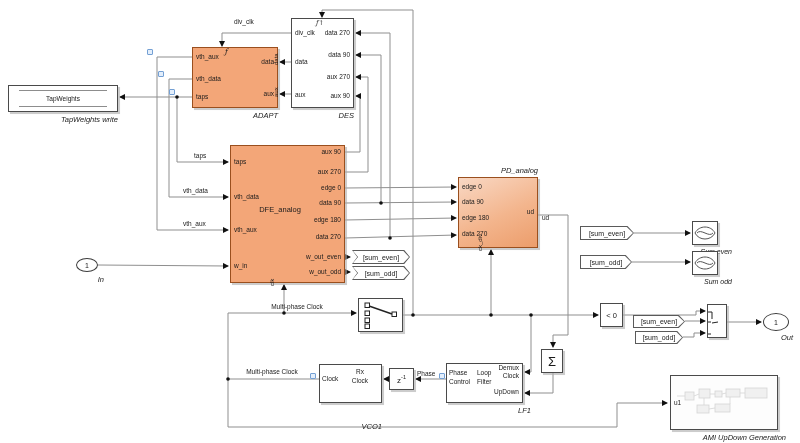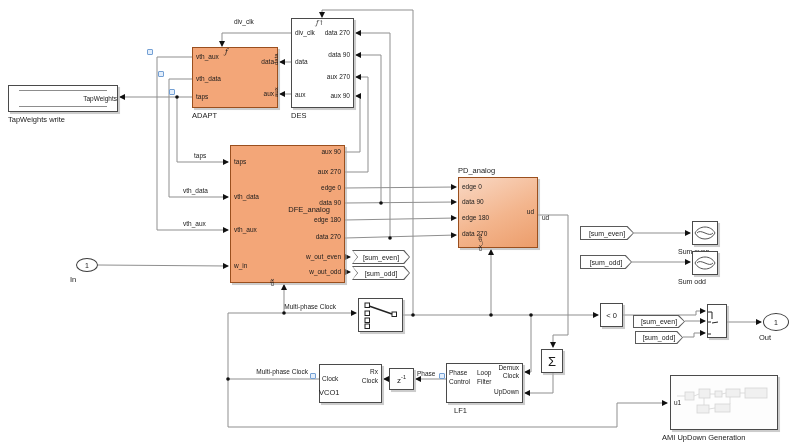--- a/index.html
+++ b/index.html
@@ -5,22 +5,22 @@
   html,body{margin:0;padding:0;background:#fff;}
   #canvas{position:relative;width:800px;height:443px;background:#fff;overflow:hidden;
           font-family:"Liberation Sans",sans-serif;color:#1a1a1a;}
   svg.layer{position:absolute;left:0;top:0;}
   .blk{position:absolute;background:#fff;border:1px solid #4a4a4a;box-sizing:border-box;
        box-shadow:1.5px 1.5px 0.5px rgba(170,170,170,.6);}
   .orange{background:#f3a678;border:1px solid #9a4f1e;}
   .grad{background:linear-gradient(155deg,#f9d8c4 0%,#f3b58d 55%,#ec9d6b 100%);border:1px solid #9a4f1e;}
   .p{position:absolute;font-size:6.5px;line-height:8px;white-space:nowrap;}
   .r{text-align:right;}
-  .c{text-align:right;}
-  .cap{position:absolute;font-size:7.5px;line-height:9px;text-align:left;white-space:nowrap;}
+  .c{text-align:center;}
+  .cap{position:absolute;font-size:7.5px;line-height:9px;text-align:right;white-space:nowrap;font-style:italic;}
   .ann{position:absolute;font-size:6.5px;line-height:8px;white-space:nowrap;color:#1a1a1a;}
   .rot{position:absolute;font-size:6px;line-height:7px;white-space:nowrap;
        transform:rotate(-90deg);transform-origin:left bottom;}
   .trig{position:absolute;font-size:7.5px;line-height:8px;font-family:"DejaVu Serif",serif;font-style:italic;}
   .oval{position:absolute;border:1.2px solid #3c3c3c;border-radius:50%;background:#fff;
         display:flex;align-items:center;justify-content:center;font-size:7px;box-sizing:border-box;}
   .tag{position:absolute;}
   .tag .outer{position:absolute;inset:0;background:#5a5a5a;}
   .tag .inner{position:absolute;inset:1px;background:#fff;display:flex;align-items:center;
               justify-content:center;font-size:7px;white-space:nowrap;}
@@ -227,21 +227,21 @@
       <path d="M2,11 C6,3 18,3 22,11 C18,19 6,19 2,11 Z" fill="none" stroke="#555" stroke-width="1"></path>
       <path d="M4,11 C8,6 16,16 20,11" fill="none" stroke="#555" stroke-width="1"></path>
     </svg>
   </div>
   <div class="cap" style="left:678px;top:277px;width:54px;font-size:7px;">Sum odd</div>
 
   <div class="blk" style="left:319px;top:364px;width:63px;height:39px;"></div>
   <span class="p" style="left:322px;top:375px;">Clock</span>
   <span class="p c" style="left:342px;top:368px;width:36px;">Rx</span>
   <span class="p c" style="left:342px;top:377px;width:36px;">Clock</span>
-  <div class="cap" style="left:319px;top:388px;width:63px;">VCO1</div>
+  <div class="cap" style="left:319px;top:422px;width:63px;">VCO1</div>
 
   <div class="blk" style="left:389px;top:368px;width:25px;height:22px;display:flex;align-items:center;justify-content:center;">
     <span style="font-size:8px;"><span>z</span><sup style="font-size:5.5px;">-1</sup></span>
   </div>
 
   <div class="blk" style="left:446px;top:363px;width:77px;height:40px;"></div>
   <span class="p" style="left:449px;top:369px;">Phase</span>
   <span class="p" style="left:449px;top:378px;">Control</span>
   <span class="p" style="left:477px;top:369px;">Loop</span>
   <span class="p" style="left:477px;top:378px;">Filter</span>

